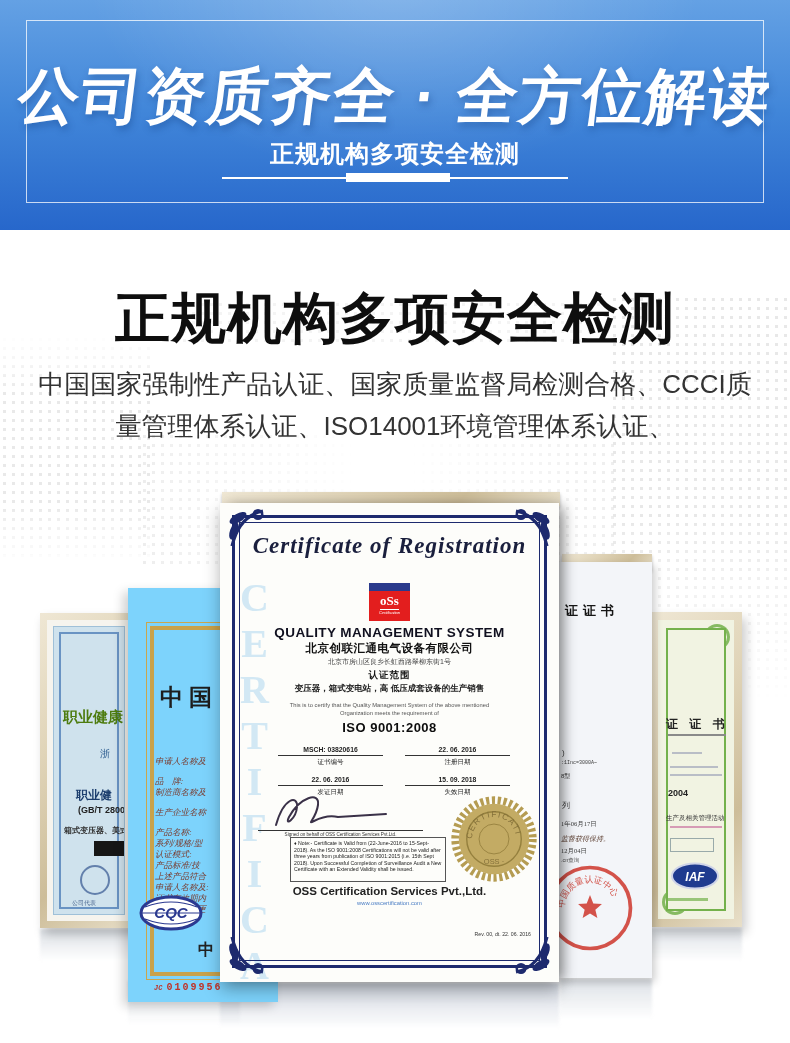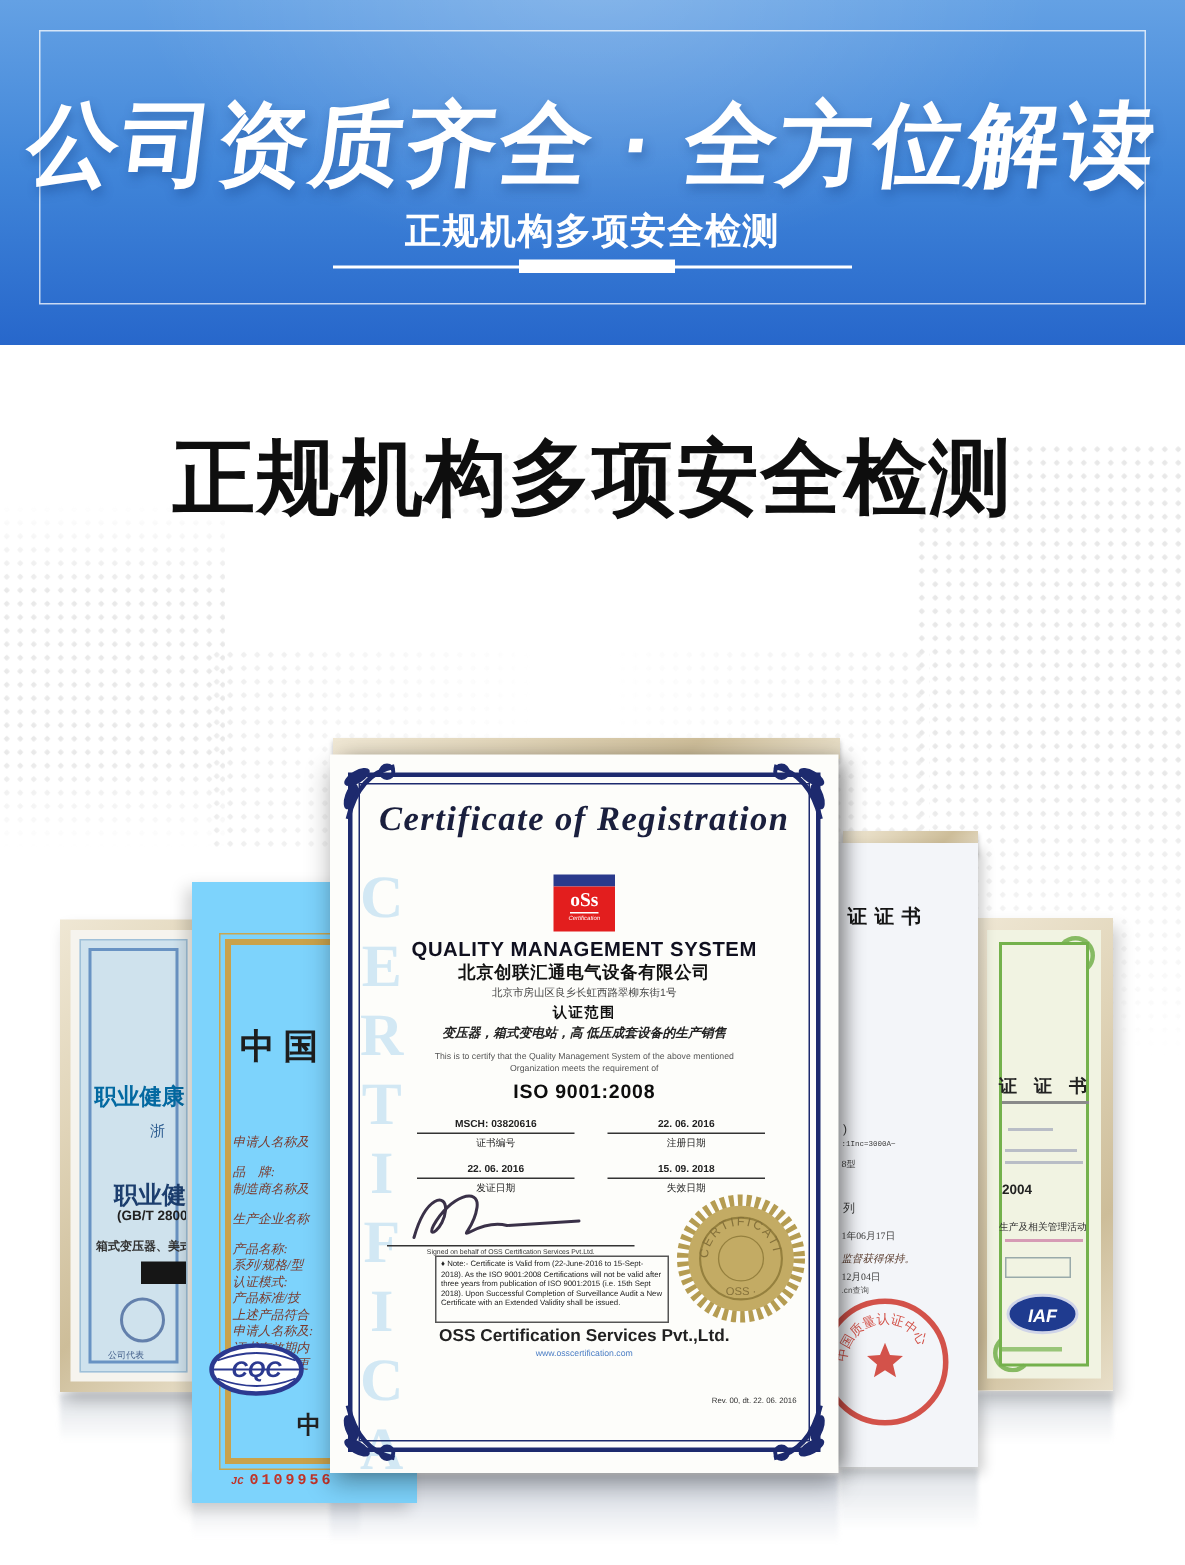--- a/index.html
+++ b/index.html
@@ -45,24 +45,24 @@
   .wood-bar { position:absolute; box-shadow:0 2px 3px rgba(0,0,0,.25); }
   .grayline { position:absolute; background:#b9bdc6; height:2px; }
 
   
   .cert-lf { left:40px; top:613px; width:98px; height:315px; z-index:1;
     box-shadow:4px 6px 10px rgba(0,0,0,.22); }
   .cert-lf .mat { position:absolute; inset:7px; background:#f6f4ee; }
   .cert-lf .paper { position:absolute; inset:13px; background:#cfe2ed; overflow:hidden;
     border:1px solid #9fc0d8; }
   .cert-lf .paper-border { position:absolute; inset:5px; border:2px solid #4f7fb8; opacity:.8; }
-  .lf-title { position:absolute; left:9px; top:95px; font-size:15px; font-weight:bold;
-    color:#0369a1; white-space:nowrap; }
+  .lf-title { position:absolute; left:9px; top:81px; font-size:15px; font-weight:bold;
+    color:#4d7c0f; white-space:nowrap; }
   .lf-l1 { position:absolute; left:46px; top:120px; font-size:10px; color:#2a5a8e; }
-  .lf-l2 { position:absolute; left:22px; top:160px; font-size:16px; font-weight:bold; color:#1c3e6e; white-space:nowrap; }
+  .lf-l2 { position:absolute; left:22px; top:160px; font-size:12px; font-weight:bold; color:#1c3e6e; white-space:nowrap; }
   .lf-l3 { position:absolute; left:24px; top:178px; font-size:9px; font-weight:bold; color:#222; white-space:nowrap; }
   .lf-l4 { position:absolute; left:10px; top:198px; font-size:8px; font-weight:bold; color:#333; white-space:nowrap; }
   .lf-bar { position:absolute; left:40px; top:214px; width:60px; height:15px; background:#161616; }
   .lf-stamp { position:absolute; left:26px; top:238px; width:30px; height:30px; border:2px solid #3f5f96;
     border-radius:50%; opacity:.75; }
   .lf-caption { position:absolute; left:18px; top:272px; font-size:6px; color:#44618c; white-space:nowrap; }
 
   
   .cert-cqc { left:128px; top:588px; width:150px; height:414px; z-index:2; background:#7dd3fc;
     box-shadow:-5px 4px 10px rgba(0,0,0,.18); overflow:hidden; }
@@ -141,21 +141,21 @@
   .oss-logo { position:absolute; left:149px; top:80px; width:41px; height:38px; }
   .oss-logo .lbar { height:8px; background:#2a3a8c; }
   .oss-logo .lbody { height:30px; background:#e31e1e; color:#fff; text-align:center; }
   .oss-logo .ltxt { font-family:"Liberation Serif",serif; font-weight:bold; font-size:13px; line-height:17px;
     display:inline-block; border-bottom:1px solid #fff; }
   .oss-logo .lsub { font-size:4px; font-style:italic; line-height:5px; }
   .sys-line   { top:122px; font-size:13.5px; font-weight:bold; color:#10101f; letter-spacing:.4px; }
   .company    { top:138px; font-size:11.5px; font-weight:bold; color:#111; letter-spacing:.5px; }
   .address    { top:154px; font-size:7px; color:#444; }
   .scope-lab  { top:166px; font-size:9.5px; font-weight:bold; color:#111; letter-spacing:1px; }
-  .scope      { top:180px; font-size:8.5px; font-weight:bold; color:#222;font-style:italic; }
+  .scope      { top:180px; font-size:8.5px; font-weight:bold; color:#222; }
   .certify    { top:199px; font-size:5.8px; line-height:7.5px; color:#555; }
   .standard   { top:217px; font-size:13px; font-weight:bold; color:#0d0d0d; letter-spacing:.5px; }
   .fields { position:absolute; left:58px; top:243px; width:232px; display:grid;
     grid-template-columns:1fr 1fr; column-gap:22px; row-gap:9px; }
   .field { text-align:center; }
   .field .val { font-size:6.8px; font-weight:bold; color:#222; padding-bottom:2px;
     border-bottom:1px solid #333; }
   .field .lab { font-size:6.5px; color:#222; padding-top:2px; }
   .signature { position:absolute; left:48px; top:286px; }
   .sig-caption { position:absolute; left:38px; top:327px; width:165px; text-align:center;
@@ -190,21 +190,21 @@
     <div class="divider-line"></div>
     <div class="divider-thick"></div>
   </header>
 
   <div class="dots dots-a"></div>
   <div class="dots dots-b"></div>
   <div class="dots dots-c"></div>
   <div class="dots dots-d"></div>
 
   <h2 class="section-heading">正规机构多项安全检测</h2>
-  <p class="intro-text"><br></p>
+  <p class="intro-text"><span>中国国家强制性产品认证、国家质量监督局检测合格、CCCI质</span><br><span>量管理体系认证、ISO14001环境管理体系认证、</span></p>
 
   <div class="cert cert-lf wood">
     <div class="mat"></div>
     <div class="paper">
       <div class="paper-border"></div>
       <div class="lf-title">职业健康</div>
       <div class="lf-l1">浙</div>
       <div class="lf-l2">职业健</div>
       <div class="lf-l3">(GB/T 2800</div>
       <div class="lf-l4">箱式变压器、美式</div>

